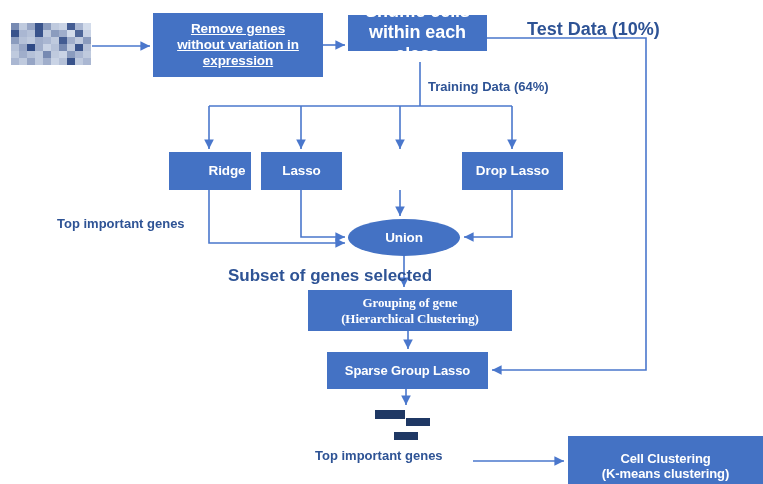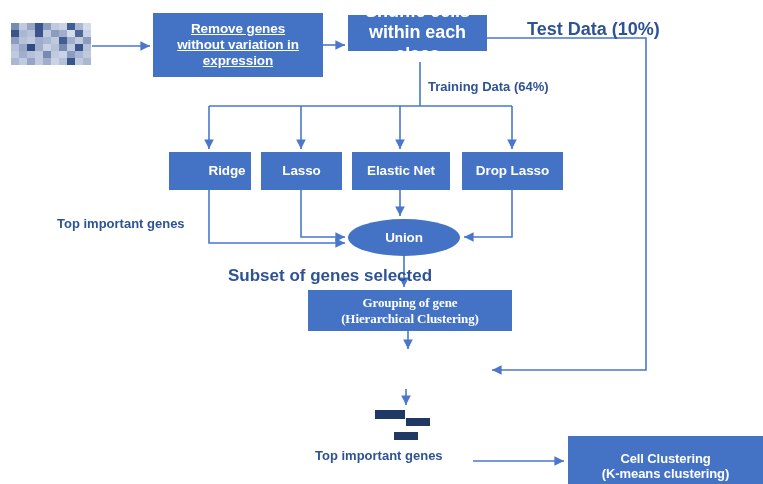--- a/index.html
+++ b/index.html
@@ -162,25 +162,25 @@
       <i style="background: rgb(170, 183, 210);"></i>
     </div>
 
   <div class="node" style="left:153px; top:13px; width:170px; height:64px; font-size:13.5px;text-decoration:underline;">Remove genes
 without variation in
 expression</div>
   <div class="node" style="left:348px; top:15px; width:139px; height:36px; font-size:18px;">Shuffle cells
 within each class</div>
   <div class="node" style="left:169px; top:152px; width:82px; height:38px; font-size:13.5px;padding-left:34px;">Ridge</div>
   <div class="node" style="left:261px; top:152px; width:81px; height:38px; font-size:13.5px;">Lasso</div>
-  <div class="node" style="left:352px; top:152px; width:98px; height:38px; font-size:13.5px;">Elastic Net</div>
   <div class="node" style="left:462px; top:152px; width:101px; height:38px; font-size:13.5px;">Drop Lasso</div>
   <div class="node ellipse" style="left:348px; top:219px; width:112px; height:37px; font-size:13.5px;">Union</div>
   <div class="node" style="left:308px; top:290px; width:204px; height:41px; font-size:13px;font-family:Liberation Serif, serif;">Grouping of gene
 (Hierarchical Clustering)</div>
+  <div class="node" style="left:327px; top:352px; width:161px; height:37px; font-size:13px;">Sparse Group Lasso</div>
   <div class="node" style="left:568px; top:436px; width:195px; height:60px; font-size:13px;">Cell Clustering
 (K-means clustering)</div>
 
   <div class="genebar" style="left:375px; top:410px; width:30px; height:9px;"></div>
   <div class="genebar" style="left:406px; top:418px; width:24px; height:8px;"></div>
   <div class="genebar" style="left:394px; top:432px; width:24px; height:8px;"></div>
 
 </div>
 
 </body></html>

